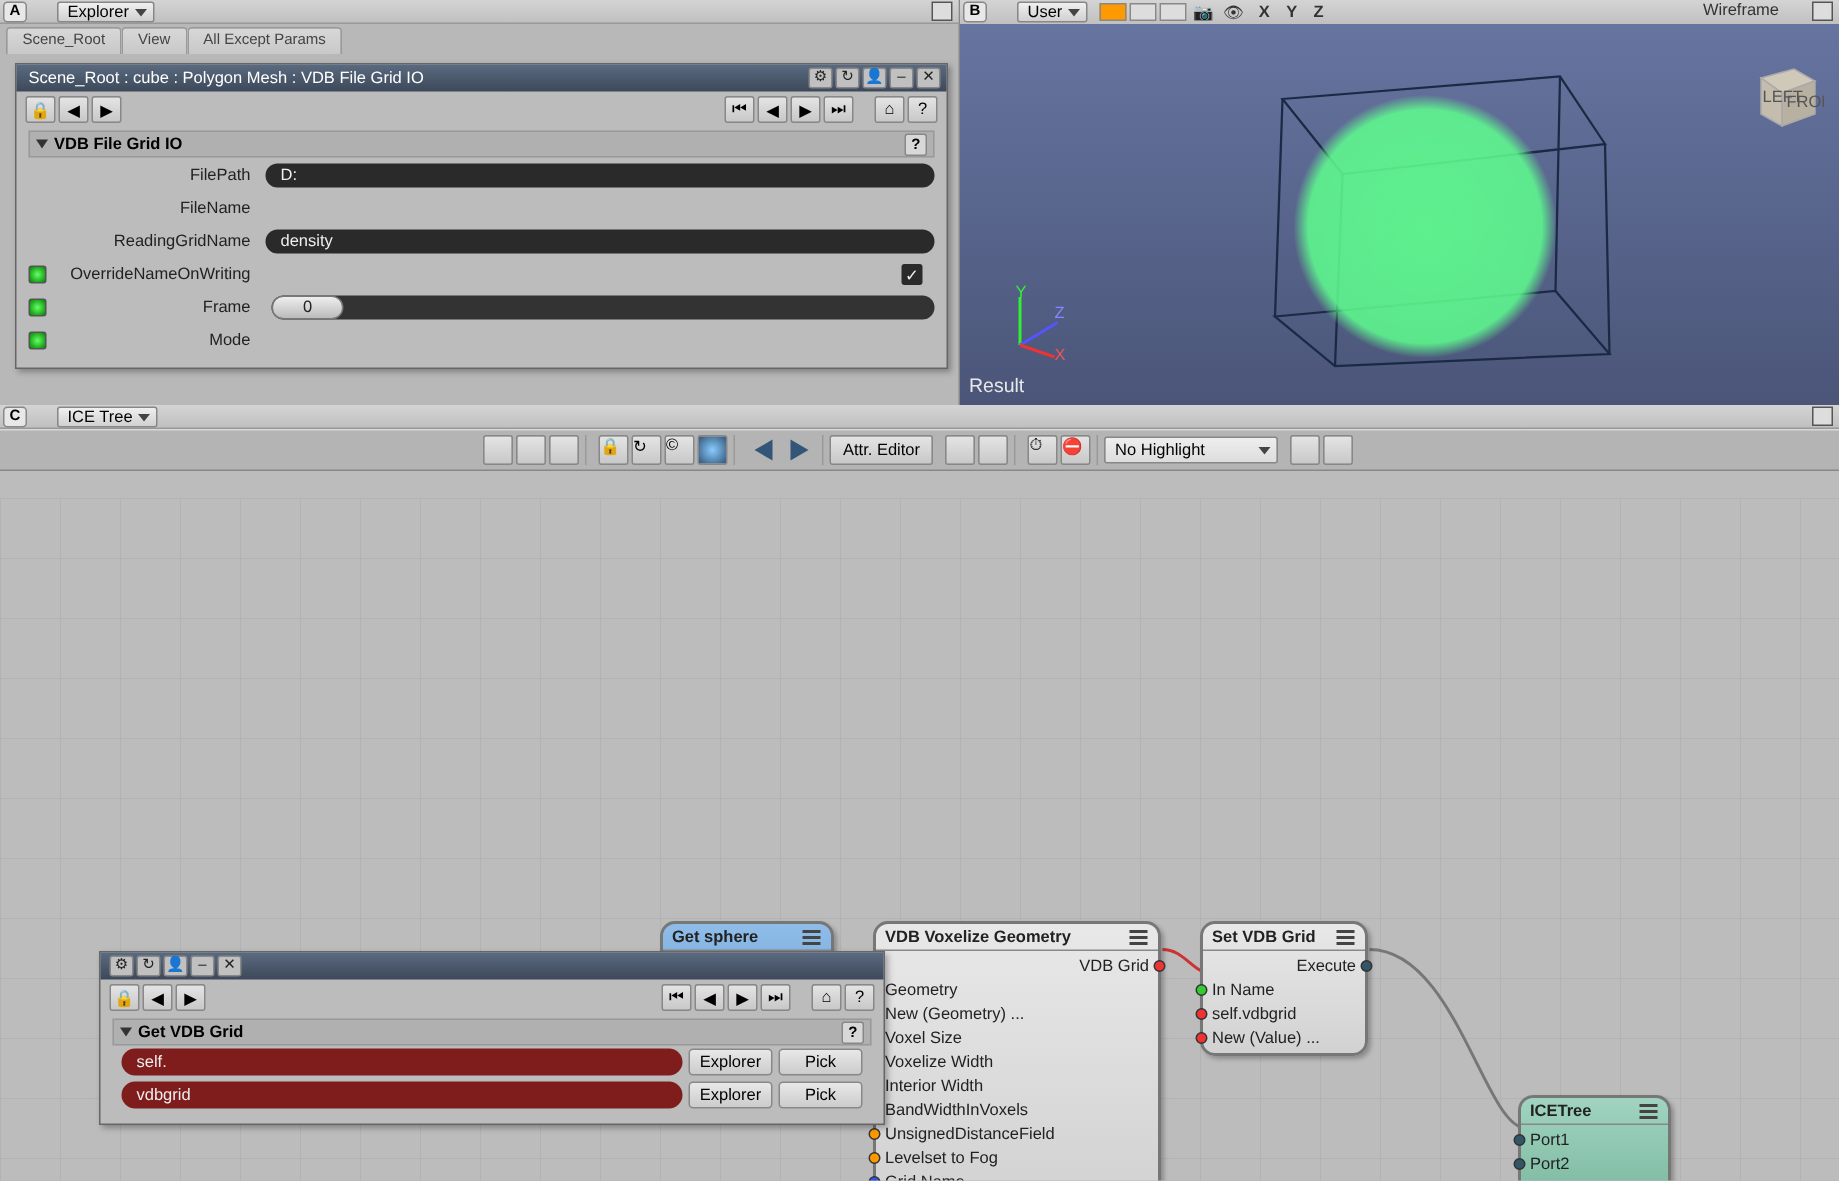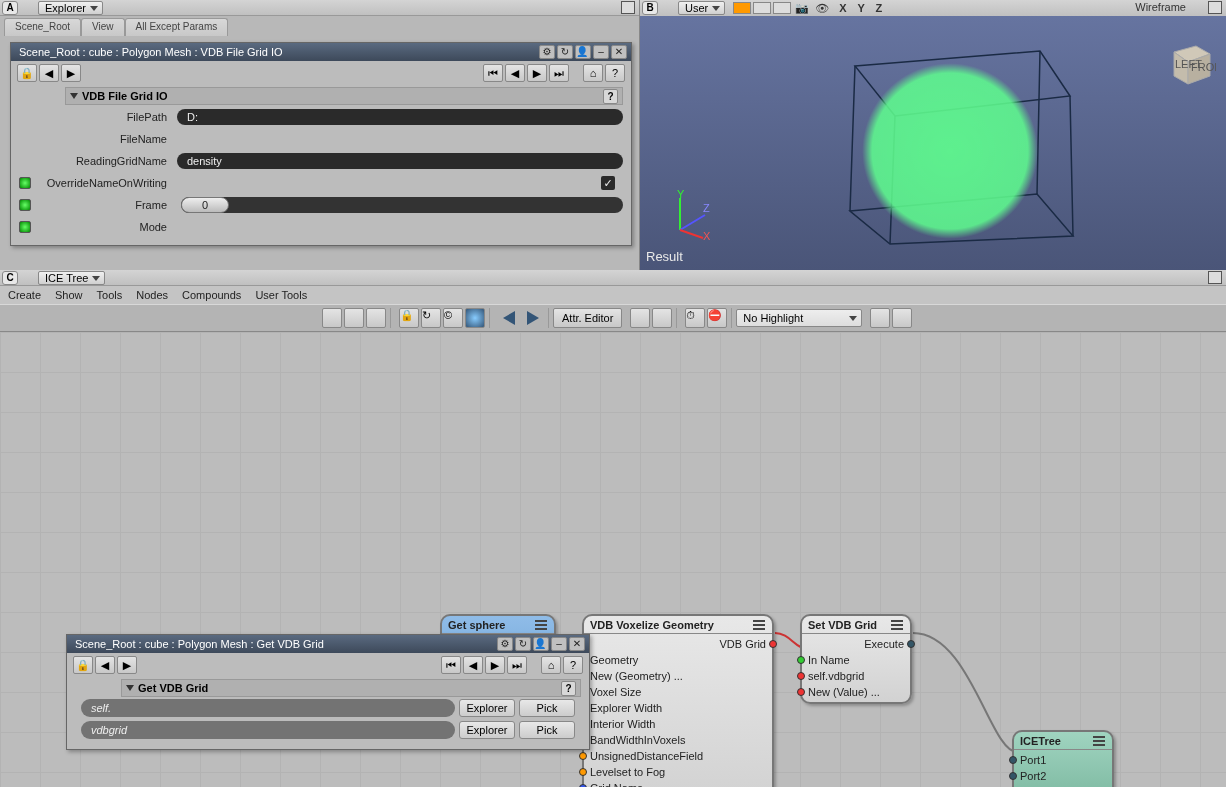--- a/index.html
+++ b/index.html
@@ -22,21 +22,21 @@
 .prop-window { position: absolute; left: 10px; top: 42px; width: 622px; background: #bcbcbc; border: 1px solid #666; box-shadow: 2px 2px 4px rgba(0,0,0,.3); }
 .prop-title { height: 18px; background: linear-gradient(#5a6a80,#3d495a); color: #fff; display: flex; align-items: center; padding: 0 4px; font-size: 11px; }
 .prop-title-text { flex: 1; padding-left: 4px; }
 .titlebtn { width: 16px; height: 14px; margin-left: 2px; background: #c0c0c0; border: 1px solid #888; border-radius: 2px; text-align: center; font-size: 10px; line-height: 12px; color: #222; }
 
 .prop-tools { height: 24px; display: flex; align-items: center; padding: 3px 6px; justify-content: space-between; }
 .tbx { display: flex; gap: 2px; }
 .tbtn { width: 20px; height: 18px; background: linear-gradient(#e4e4e4,#c8c8c8); border: 1px solid #888; border-radius: 2px; display: flex; align-items: center; justify-content: center; }
 
 .section { padding: 2px 8px 8px 8px; }
-.sect-head { display: flex; align-items: center; height: 18px; background: #b0b0b0; border: 1px solid #999; font-weight: bold; padding: 0 4px; margin-left: 46px; }
+.sect-head { display: flex; align-items: center; height: 18px; background: #b0b0b0; border: 1px solid #999; font-weight: bold; padding: 0 4px; }
 .sect-head .tri { width: 0; height: 0; border-left: 4px solid transparent; border-right: 4px solid transparent; border-top: 6px solid #333; margin-right: 4px; }
 .sect-head .q { margin-left: auto; width: 15px; height: 15px; background: #d8d8d8; border: 1px solid #888; border-radius: 2px; text-align: center; font-size: 10px; line-height: 13px; }
 
 .prop-row { display: flex; align-items: center; height: 20px; margin-top: 2px; }
 .plabel { width: 140px; text-align: right; padding-right: 10px; color: #222; font-size: 11px; }
 .pgreen { width: 12px; height: 12px; margin-right: 6px; }
 .pgreen.on { background: radial-gradient(circle,#6f6,#080); border-radius: 2px; border: 1px solid #555; }
 .pfield { flex: 1; height: 16px; background: #2a2a2a; color: #eee; border-radius: 8px; padding: 0 10px; line-height: 16px; font-size: 11px; position: relative; }
 .pfield.dd:after { right: 6px; top: 5px; border-top-color: #ccc; }
 .pcheck { width: 14px; height: 14px; background: #2a2a2a; border-radius: 2px; display: flex; align-items: center; justify-content: center; color: #eee; margin-right: 8px; }
@@ -58,21 +58,21 @@
 .panel-c { width: 1226px; height: 517px; background: #bcbcbc; position: relative; }
 .c-head { height: 16px; background: linear-gradient(#d4d4d4,#c0c0c0); display: flex; align-items: center; border-bottom: 1px solid #999; }
 .menubar { height: 18px; display: flex; align-items: center; padding: 0 8px; gap: 14px; color: #222; background: #c4c4c4; }
 .toolbar { height: 28px; background: #b4b4b4; border-top: 1px solid #d8d8d8; border-bottom: 1px solid #888; display: flex; align-items: center; padding: 0 6px; gap: 4px; }
 .tb-group { display: flex; gap: 2px; padding: 0 4px; border-right: 1px solid #999; }
 .tb-icon { width: 20px; height: 20px; background: linear-gradient(#e4e4e4,#c8c8c8); border: 1px solid #888; border-radius: 2px; }
 .arrow-l, .arrow-r { width: 22px; height: 20px; display: flex; align-items: center; justify-content: center; }
 .arrow-l:before { content: ""; border-top: 7px solid transparent; border-bottom: 7px solid transparent; border-right: 12px solid #357; }
 .arrow-r:before { content: ""; border-top: 7px solid transparent; border-bottom: 7px solid transparent; border-left: 12px solid #357; }
 .txtbtn { height: 20px; padding: 0 8px; background: linear-gradient(#e4e4e4,#c8c8c8); border: 1px solid #888; border-radius: 2px; line-height: 18px; font-size: 11px; }
-.tb-dd { height: 18px; width: 126px; background: linear-gradient(#eee,#ddd); border: 1px solid #888; border-radius: 2px; padding: 0 6px; line-height: 16px; position: relative; }
+.tb-dd { height: 18px; width: 116px; background: linear-gradient(#eee,#ddd); border: 1px solid #888; border-radius: 2px; padding: 0 6px; line-height: 16px; position: relative; }
 .tb-dd:after { content: ""; position: absolute; right: 4px; top: 6px; border-left: 4px solid transparent; border-right: 4px solid transparent; border-top: 5px solid #444; }
 
 
 .graph { position: absolute; left: 0; top: 62px; right: 0; bottom: 0; background: #bcbcbc; background-image: linear-gradient(#b3b3b3 1px, transparent 1px), linear-gradient(90deg, #b3b3b3 1px, transparent 1px); background-size: 40px 40px; }
 
 .node { position: absolute; background: linear-gradient(#e8e8e8,#d2d2d2); border: 2px solid #777; border-radius: 10px; box-shadow: 2px 2px 3px rgba(0,0,0,.25); }
 .node.blue { background: linear-gradient(#8fbce8,#6a9fd0); }
 .node.teal { background: linear-gradient(#a0d4c0,#7cb8a0); }
 .node-head { height: 18px; display: flex; align-items: center; padding: 0 6px; font-weight: bold; color: #222; border-bottom: 1px solid #888; }
 .node-head .menu-icon { margin-left: auto; width: 14px; height: 12px; display: flex; flex-direction: column; justify-content: space-between; padding: 1px; }
@@ -95,21 +95,21 @@
 
 .wires { position: absolute; left: 0; top: 0; width: 100%; height: 100%; pointer-events: none; }
 
 
 .minimap { position: absolute; right: 6px; top: 68px; width: 58px; height: 30px; }
 .minimap div { position: absolute; background: #888; }
 
 
 .float2 { position: absolute; left: 66px; top: 634px; width: 524px; background: #bcbcbc; border: 1px solid #666; box-shadow: 2px 2px 4px rgba(0,0,0,.3); }
 .fld-row { display: flex; align-items: center; height: 22px; padding: 0 6px; gap: 4px; }
-.fld-input { flex: 1; height: 18px; background: #737373; color: #eee; border-radius: 9px; padding: 0 10px; line-height: 18px; font-style: italic; }
+.fld-input { flex: 1; height: 18px; background: #7f1d1d; color: #eee; border-radius: 9px; padding: 0 10px; line-height: 18px; }
 .fld-btn { width: 56px; height: 18px; background: linear-gradient(#e8e8e8,#ccc); border: 1px solid #888; border-radius: 3px; text-align: center; line-height: 16px; }
 
 .maximize-icon { position: absolute; right: 4px; top: 1px; width: 14px; height: 13px; border: 1px solid #555; background: #ddd; }
 svg text { font-family: Arial; }
 </style>
 </head>
 <body>
 
 <div class="top-row">
 
@@ -242,28 +242,20 @@
     </div>
   </div>
 </div>
 
 <div class="panel-c">
   <div class="c-head">
     <div class="panel-tag">C</div>
     <div class="dd">ICE Tree</div>
     <div style="position:absolute; right:4px; top:1px; width:14px; height:13px; border:1px solid #555; background:#ddd"></div>
   </div>
-  <div class="menubar">
-    <span>Create</span>
-    <span>Show</span>
-    <span>Tools</span>
-    <span>Nodes</span>
-    <span>Compounds</span>
-    <span>User Tools</span>
-  </div>
   <div class="toolbar">
     <div style="flex-basis:308px"></div>
     <div class="tb-group">
       <div class="tb-icon"></div>
       <div class="tb-icon"></div>
       <div class="tb-icon"></div>
     </div>
     <div class="tb-group">
       <div class="tb-icon">🔒</div>
       <div class="tb-icon">↻</div>
@@ -359,21 +351,21 @@
         <div class="port-row left">
             <div class="port left p-magenta"></div>
             <span class="port-label">New (Geometry) ...</span>
           </div>
         <div class="port-row left">
             <div class="port left p-green"></div>
             <span class="port-label">Voxel Size</span>
           </div>
         <div class="port-row left">
             <div class="port left p-green"></div>
-            <span class="port-label">Explorer Width</span>
+            <span class="port-label">Voxelize Width</span>
           </div>
         <div class="port-row left">
             <div class="port left p-green"></div>
             <span class="port-label">Interior Width</span>
           </div>
         <div class="port-row left">
             <div class="port left p-orange"></div>
             <span class="port-label">BandWidthInVoxels</span>
           </div>
         <div class="port-row left">
@@ -442,21 +434,20 @@
             <span class="port-label">New (Port2) ...</span>
           </div>
       </div>
     </div>
 
   </div>
 </div>
 
 <div class="float2">
   <div class="prop-title">
-    <span class="prop-title-text">Scene_Root : cube : Polygon Mesh : Get VDB Grid</span>
     <div class="titlebtn">⚙</div>
     <div class="titlebtn">↻</div>
     <div class="titlebtn">👤</div>
     <div class="titlebtn">–</div>
     <div class="titlebtn">✕</div>
   </div>
   <div class="prop-tools">
     <div class="tbx">
       <div class="tbtn">🔒</div>
       <div class="tbtn">◀</div>

